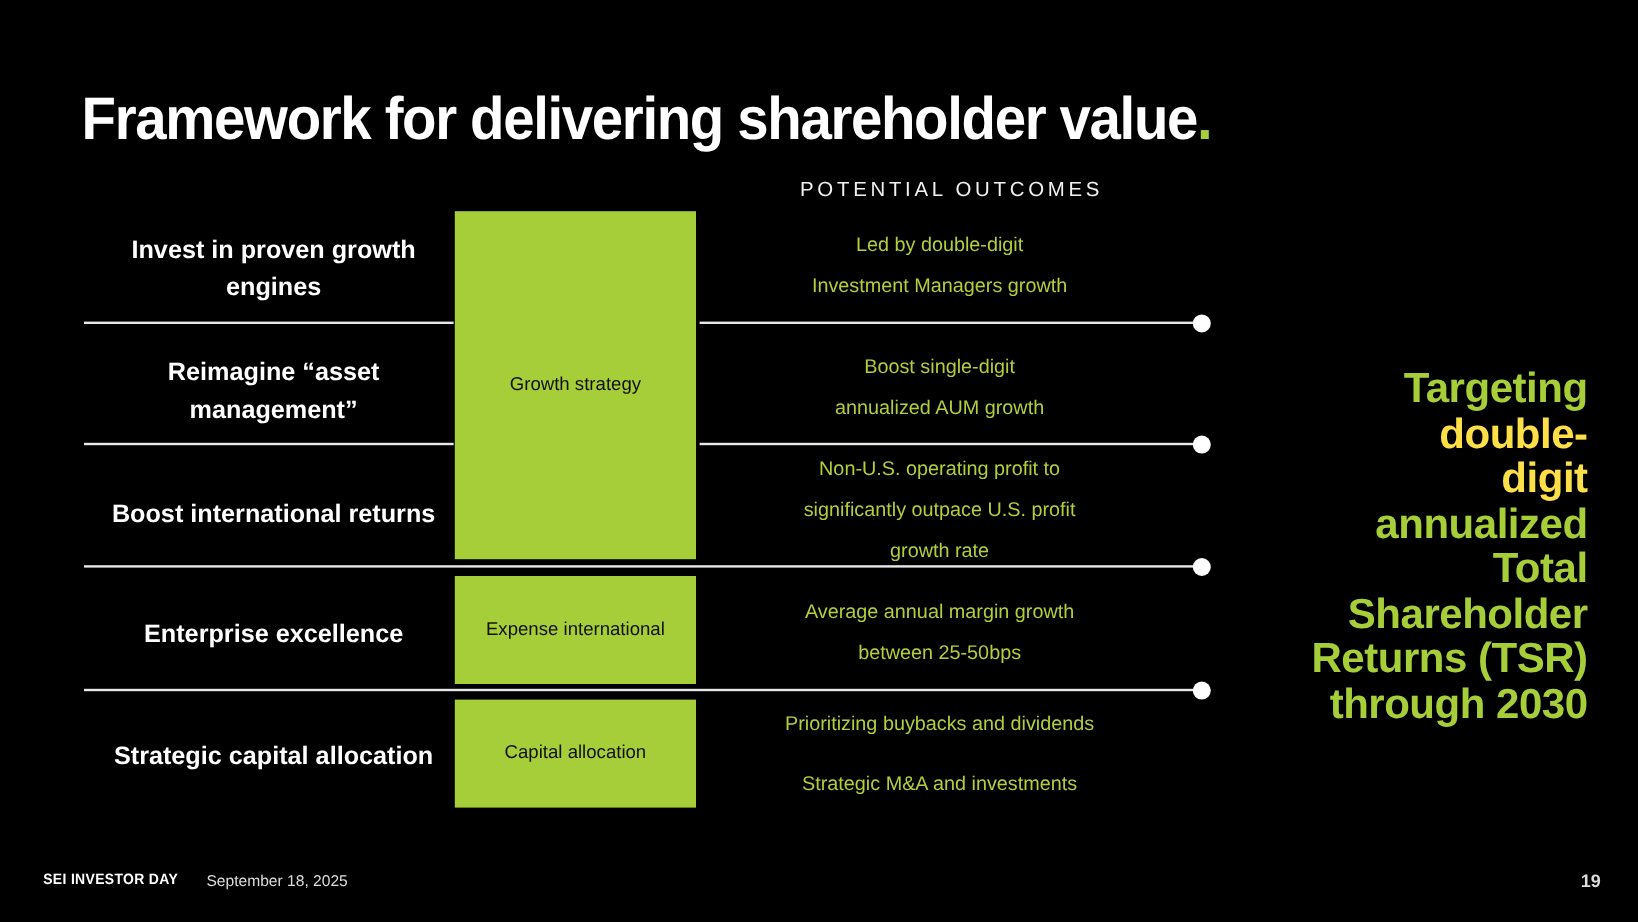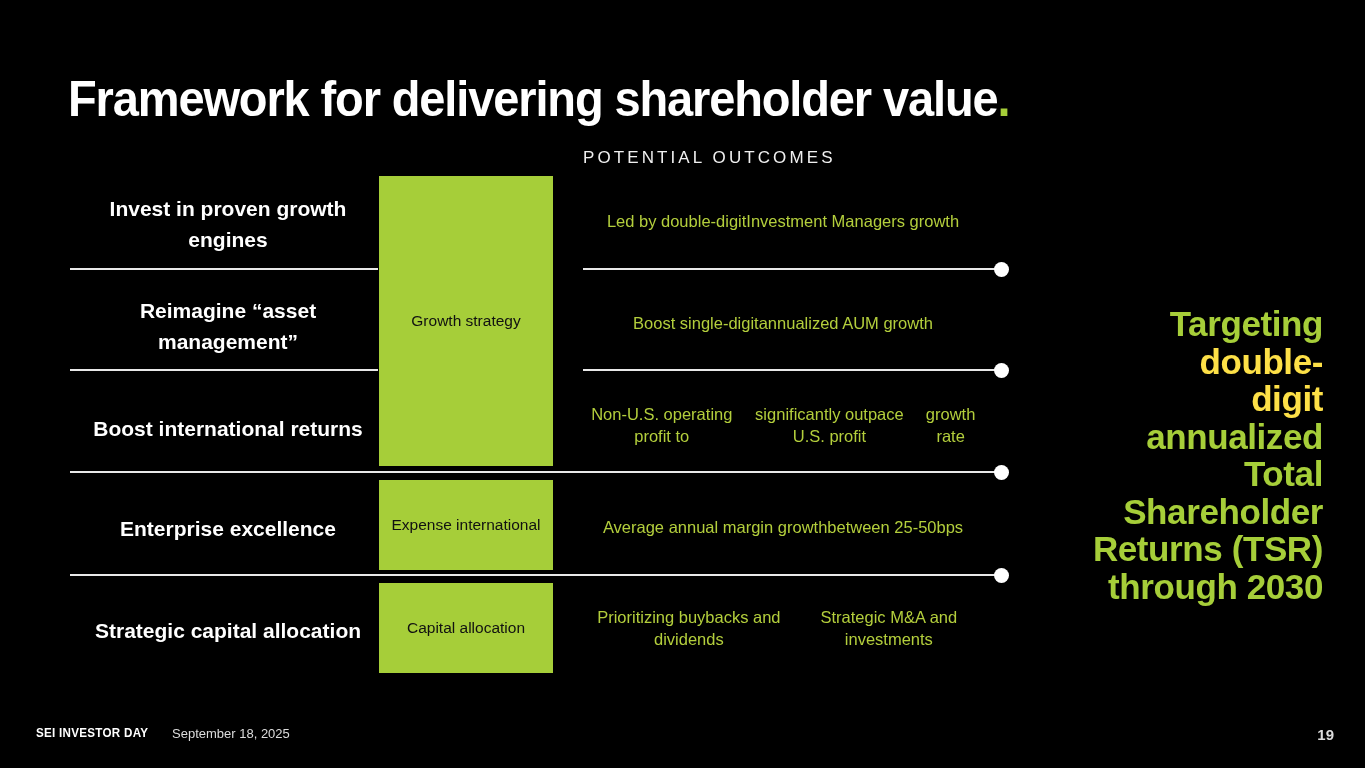--- a/index.html
+++ b/index.html
@@ -30,20 +30,21 @@
     transform:scaleX(0.94);
     transform-origin:left center;
   }
   #slide-title .title-dot { color:#a6ce39; }
 
   
   #outcomes-heading {
     position:absolute;
     left:583px; top:148px;
     width:420px;
+    text-align:center;
     font-size:17px;
     font-weight:300;
     letter-spacing:3.1px;
     color:#f0f0f0;
   }
 
   
   #matrix {
     position:absolute;
     left:0; top:0;
@@ -60,21 +61,21 @@
     position:absolute;
     width:15px; height:15px;
     border-radius:50%;
     background:#ffffff;
   }
 
   
   .green-box {
     position:absolute;
     left:379px;
-    width:174px;
+    width:201px;
     background:#a6ce39;
     color:#111111;
     display:flex;
     align-items:center;
     justify-content:center;
     text-align:center;
     font-size:15.5px;
     line-height:20px;
     font-weight:400;
   }
@@ -97,22 +98,24 @@
   
   .outcome {
     position:absolute;
     left:583px;
     width:400px;
     text-align:center;
     color:#b3ce3c;
     font-size:16.5px;
     line-height:22px;
     display:flex;
+    flex-direction:column;
     align-items:center;
     justify-content:center;
+    gap:12px;
   }
   .outcome .line-gap { height:13px; }
 
   
   #callout {
     position:absolute;
     left:1043px; top:305px;
     width:280px;
     text-align:right;
     font-family:"Liberation Sans", sans-serif;

